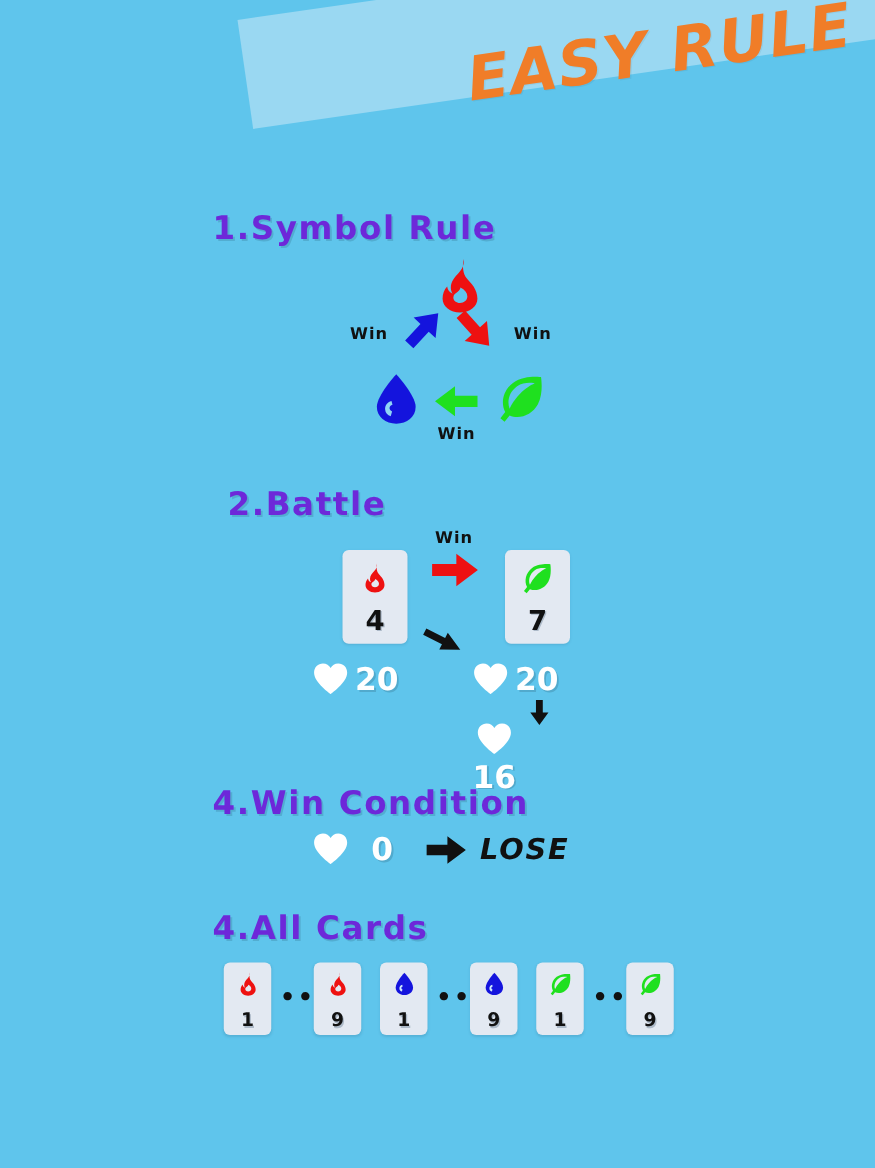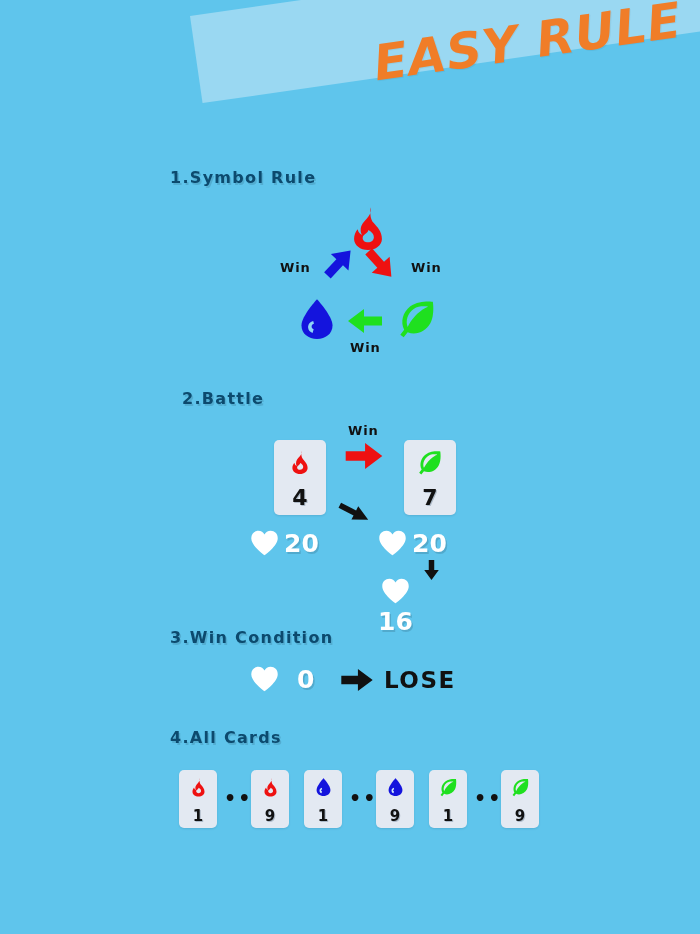--- a/index.html
+++ b/index.html
@@ -45,22 +45,22 @@
     font-weight: bold;
     font-style: italic;
     letter-spacing: 1px;
     white-space: nowrap;
     text-shadow: 1px 1px 0 rgba(0,0,0,0.05);
   }
 
   
   .section-heading {
     position: absolute;
-    color: #0c4a6e;
-    font-size: 16px;
+    color: #6d28d9;
+    font-size: 26px;
     font-weight: bold;
     letter-spacing: 1.3px;
     text-shadow: 1.5px 1.5px 0 rgba(60,130,160,0.35);
     white-space: nowrap;
   }
 
   
   .abs { position: absolute; }
 
   
@@ -259,38 +259,38 @@
 
 <div class="heart-row" style="left:378px; top:578px;flex-direction:column;">
   <svg width="29" height="26" viewBox="0 0 24 22">
     <path fill="#ffffff" d="M12 21.3 C12 21.3 0.8 13.6 0.8 6.9 C0.8 3.2 3.5 0.7 6.8 0.7
       C9.2 0.7 11.0 2.0 12 3.8 C13.0 2.0 14.8 0.7 17.2 0.7 C20.5 0.7 23.2 3.2 23.2 6.9
       C23.2 13.6 12 21.3 12 21.3 Z"></path>
   </svg>
   <div class="heart-num">16</div>
 </div>
 
-<div class="section-heading" style="left:170px; top:628px;">3.Win Condition</div>
+<div class="section-heading" style="left:170px; top:628px;">4.Win Condition</div>
 
 <div class="heart-row" style="left:250px; top:666px; gap:18px;">
   <svg width="29" height="26" viewBox="0 0 24 22">
     <path fill="#ffffff" d="M12 21.3 C12 21.3 0.8 13.6 0.8 6.9 C0.8 3.2 3.5 0.7 6.8 0.7
       C9.2 0.7 11.0 2.0 12 3.8 C13.0 2.0 14.8 0.7 17.2 0.7 C20.5 0.7 23.2 3.2 23.2 6.9
       C23.2 13.6 12 21.3 12 21.3 Z"></path>
   </svg>
   <div class="heart-num">0</div>
 </div>
 
 <div class="abs" style="left:338px; top:668px;">
   <svg width="38" height="24" viewBox="0 0 34 26">
     <path fill="#111111" d="M0 8.5 L18 8.5 L18 1 L34 13 L18 25 L18 17.5 L0 17.5 Z"></path>
   </svg>
 </div>
 
-<div id="lose-text" style="left:384px; top:669px;">LOSE</div>
+<div id="lose-text" style="left:384px; top:669px;font-style:italic;">LOSE</div>
 
 <div class="section-heading" style="left:170px; top:728px;text-align:center;">4.All Cards</div>
 
 <div class="card small" style="left:179px; top:770px;">
   <svg width="19" height="20" viewBox="0 0 24 24">
     <path fill="#ee1111" d="M13.5 0.7c0.5 2.6-0.6 4.4-2.1 6.1C9.8 8.6 8 10.3 8 13.2c0 1 0.3 1.9 0.8 2.6
       -1.3-0.4-2.2-1.6-2.4-3.1C5.1 14.1 4.4 16 4.4 18c0 3.4 3.4 6 7.6 6s7.6-2.6 7.6-6
       c0-4.2-2.7-6.6-4.6-8.8C13.3 7.3 13 4.2 13.5 0.7z M12.2 13.1c1.9 1 3 2.3 3 3.9
       c0 1.6-1.4 2.8-3.2 2.8c-1.6 0-2.9-1-2.9-2.4c0-1.3 1-1.8 1.9-2.5C11.7 14.4 12.1 13.8 12.2 13.1z"></path>
   </svg>

